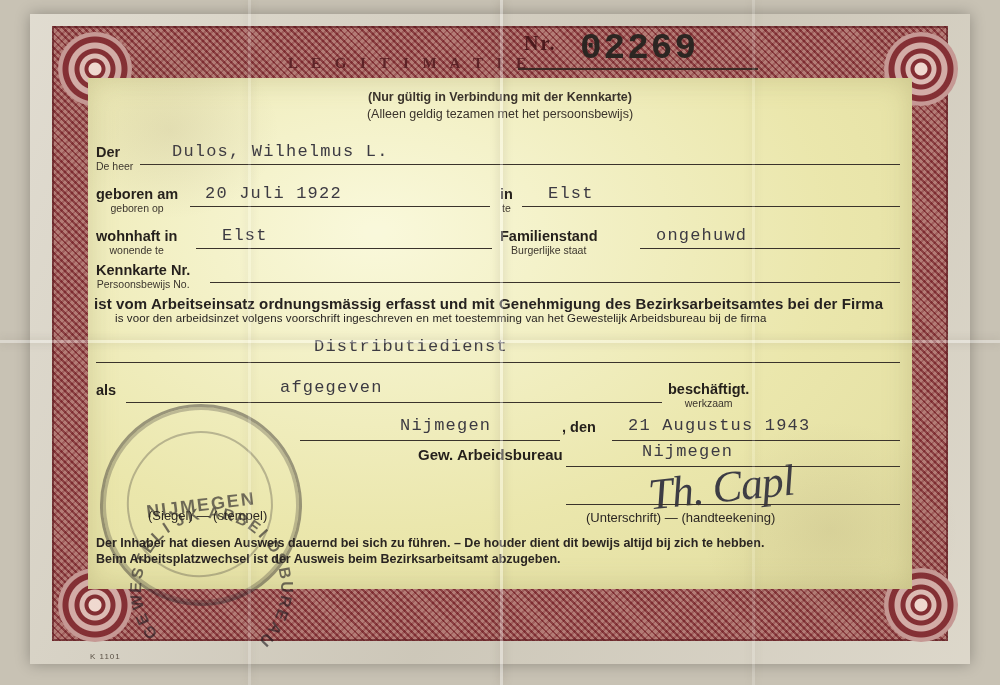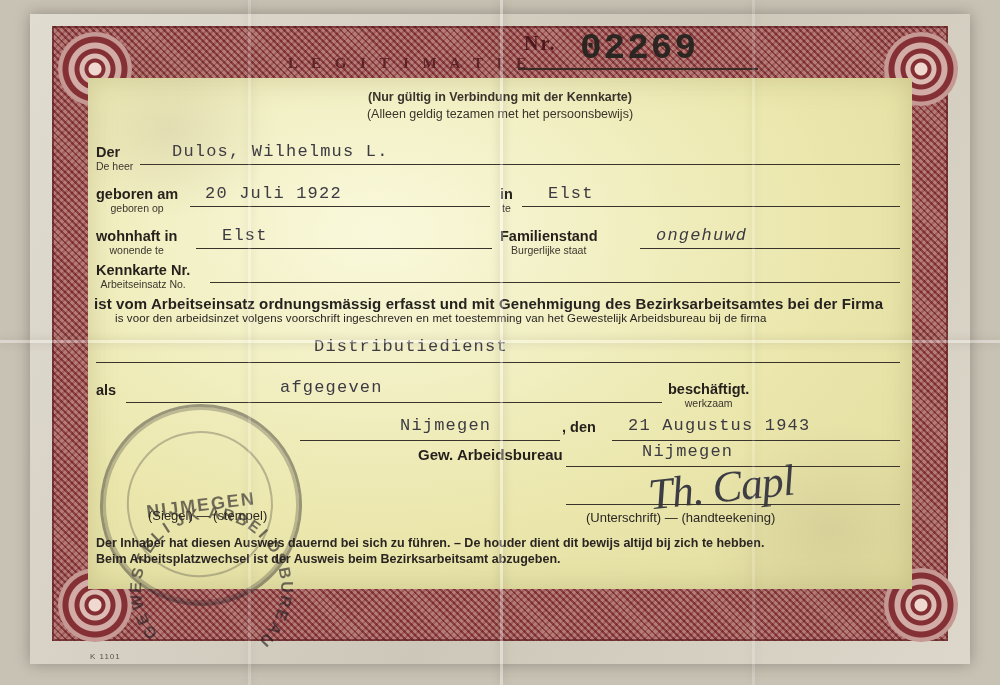--- a/index.html
+++ b/index.html
@@ -320,25 +320,25 @@
     <div class="lbl-nl">wonende te</div>
   </div>
   <div class="rule" style="left:196px; top:248px; width:296px;"></div>
   <div class="typed" style="left:222px; top:226px;">Elst</div>
 
   <div class="row" style="left:500px; top:228px;">
     <div class="lbl-de">Familienstand</div>
     <div class="lbl-nl">Burgerlijke staat</div>
   </div>
   <div class="rule" style="left:640px; top:248px; width:260px;"></div>
-  <div class="typed" style="left:656px; top:226px;font-style:italic;">ongehuwd</div>
+  <div class="typed" style="left:656px; top:226px;">ongehuwd</div>
 
   <div class="row" style="left:96px; top:262px;">
     <div class="lbl-de">Kennkarte Nr.</div>
-    <div class="lbl-nl">Arbeitseinsatz No.</div>
+    <div class="lbl-nl">Persoonsbewijs No.</div>
   </div>
   <div class="rule" style="left:210px; top:282px; width:690px;"></div>
 
   <div class="para" style="left:94px; top:295px; width:810px;">
     <div class="de">ist vom Arbeitseinsatz ordnungsmässig erfasst und mit Genehmigung des Bezirksarbeitsamtes bei der Firma</div>
     <div class="nl">is voor den arbeidsinzet volgens voorschrift ingeschreven en met toestemming van het Gewestelijk Arbeidsbureau bij de firma</div>
   </div>
 
   <div class="rule" style="left:96px; top:362px; width:804px;"></div>
   <div class="typed" style="left:314px; top:337px;">Distributiedienst</div>

